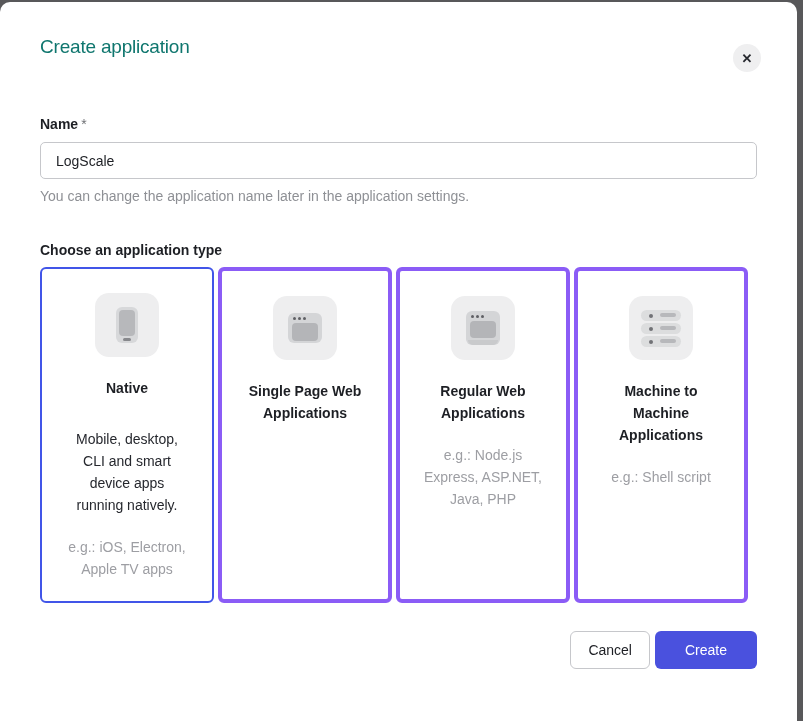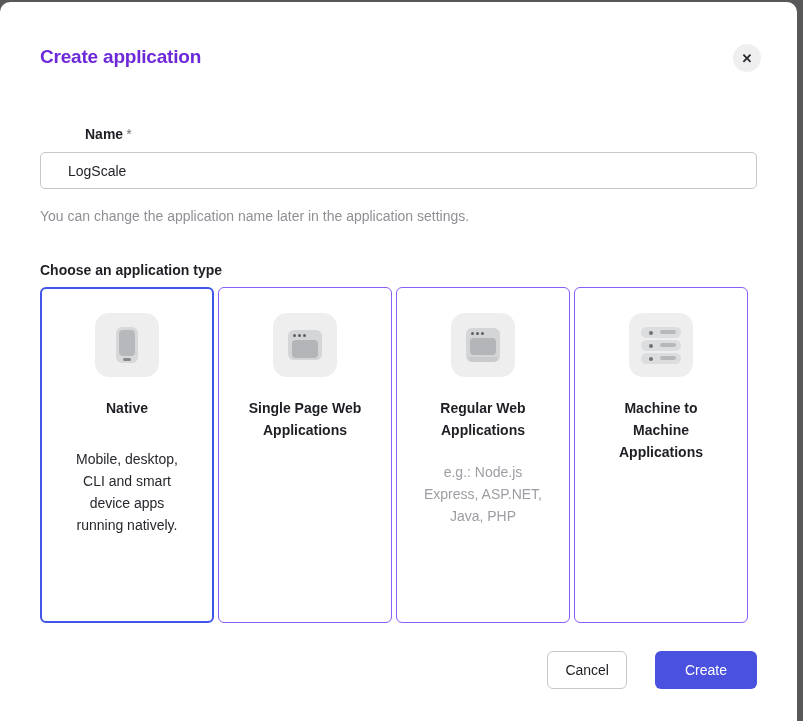--- a/index.html
+++ b/index.html
@@ -5,48 +5,48 @@
   * { margin:0; padding:0; box-sizing:border-box; }
   html,body { width:803px; height:721px; overflow:hidden; }
   body { background:#58585a; font-family:"Liberation Sans", sans-serif; position:relative; }
 
   .modal {
     position:absolute; top:2px; left:0; width:797px; height:780px;
     background:#ffffff; border-radius:10px; padding:0 40px;
   }
 
   .modal-title {
-    padding-top:44px; font-size:19px; font-weight:700; color:#6d28d9;
+    padding-top:34px; font-size:19px; font-weight:400; color:#0f766e;
     letter-spacing:-0.2px;
   }
   .close-btn {
     position:absolute; top:42px; right:36px; width:28px; height:28px;
     border-radius:50%; background:#efeff0; border:none; cursor:pointer;
     display:flex; align-items:center; justify-content:center;
     font-size:13px; font-weight:700; color:#26282e; line-height:1;
     font-family:"Liberation Sans", sans-serif;
   }
 
-  .name-label { margin-top:58px; font-size:14px; font-weight:600; color:#1d1f24;margin-left:45px; }
+  .name-label { margin-top:58px; font-size:14px; font-weight:600; color:#1d1f24; }
   .name-label .req { font-weight:400; color:#6f7175; margin-left:3px; }
 
   .name-input {
     margin-top:10px; width:717px; height:37px;
     border:1px solid #c6c7cb; border-radius:5px; background:#fff;
-    padding:0 27px; font-size:14px; color:#1d1f24;
+    padding:0 15px; font-size:14px; color:#1d1f24;
     font-family:"Liberation Sans", sans-serif; outline:none; display:block;
   }
-  .helper-text { margin-top:19px; font-size:14px; color:#8e9095; }
+  .helper-text { margin-top:9px; font-size:14px; color:#8e9095; }
 
   .choose-label { margin-top:38px; font-size:14px; font-weight:600; color:#1d1f24; }
 
   .cards { margin-top:9px; display:flex; gap:4px; }
   .card {
     width:174px; height:336px; background:#fff; cursor:pointer;
-    border:1px solid #8b5cf6; border-radius:6px;
+    border:4px solid #8b5cf6; border-radius:6px;
     text-align:center; padding:25px 14px 15px;
   }
   .card.selected { border:2px solid #4155e8; padding:24px 13px 0; }
 
   .icon-box {
     width:64px; height:64px; border-radius:14px; background:#eeeeef;
     margin:0 auto; position:relative;
   }
   
   .phone-body { position:absolute; left:21px; top:14px; width:22px; height:36px; background:#d7d8da; border-radius:6px; }
@@ -62,21 +62,21 @@
   .win-chin { position:absolute; left:2px; bottom:0; width:30px; height:5px; background:#c9cacc; border-radius:0 0 6px 6px; }
   
   .srv-row { position:absolute; left:12px; width:40px; height:11px; background:#dcddde; border-radius:6px; }
   .srv-row i.dot { position:absolute; left:8px; top:4px; width:4px; height:4px; border-radius:50%; background:#717276; }
   .srv-row i.pill { position:absolute; left:19px; top:3px; width:16px; height:4px; border-radius:2px; background:#b7b8bb; }
 
   .card-title { margin-top:20px; font-size:14px; font-weight:600; color:#1d1f24; line-height:22px; white-space:pre-line; }
   .card-desc { margin-top:29px; font-size:14px; font-weight:400; color:#26282e; line-height:22px; white-space:pre-line; }
   .card-example { margin-top:20px; font-size:14px; color:#9d9ea3; line-height:22px; white-space:pre-line; }
 
-  .footer { margin-top:28px; display:flex; justify-content:flex-end; gap:28px; }
+  .footer { margin-top:28px; display:flex; justify-content:flex-end; gap:5px; }
   .btn { height:38px; border-radius:6px; font-size:14px; font-weight:500; cursor:pointer; font-family:"Liberation Sans", sans-serif; }
   .btn-cancel { background:#fff; border:1px solid #c6c7cb; color:#1d1f24; padding:0 17px; }
   .btn-create { background:#4a51de; border:none; color:#ffffff; padding:0 30px; }
 </style>
 </head>
 <body>
 
 <div class="modal">
 
   <h1 class="modal-title">Create application</h1>
@@ -98,20 +98,22 @@
       <div class="icon-box">
         <span class="phone-body"></span>
           <span class="phone-screen"></span>
           <span class="phone-dash"></span>
       </div>
       <div class="card-title">Native</div>
       <div class="card-desc">Mobile, desktop,
 CLI and smart
 device apps
 running natively.</div>
+      <div class="card-example">e.g.: iOS, Electron,
+Apple TV apps</div>
     </div>
 
     <div class="card">
       <div class="icon-box">
         <span class="win">
             <span class="win-dots">
               <i></i>
               <i></i>
               <i></i>
             </span>
@@ -152,20 +154,21 @@
             <i class="pill"></i>
           </span>
         <span class="srv-row" style="top:40px;">
             <i class="dot"></i>
             <i class="pill"></i>
           </span>
       </div>
       <div class="card-title">Machine to
 Machine
 Applications</div>
+      <div class="card-example">e.g.: Shell script</div>
     </div>
 
   </div>
 
   <div class="footer">
     <button class="btn btn-cancel">Cancel</button>
     <button class="btn btn-create">Create</button>
   </div>
 
 </div>

